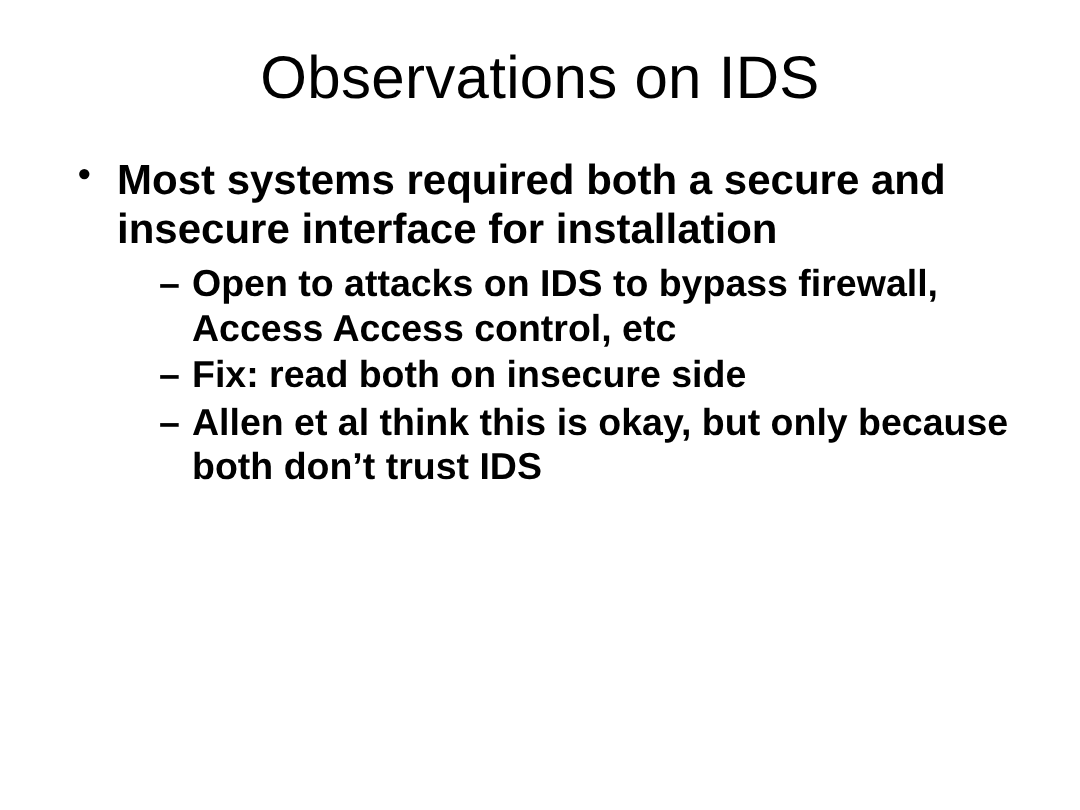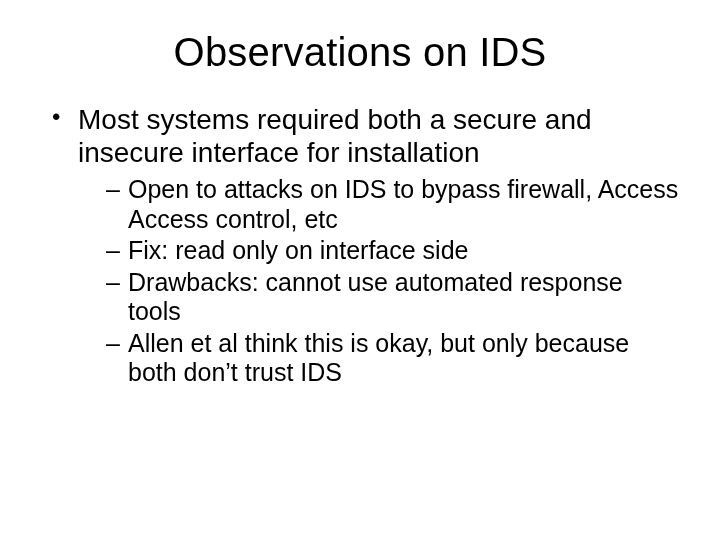--- a/index.html
+++ b/index.html
@@ -28,20 +28,21 @@
     list-style: none;
     margin: 0;
     padding: 0 0 0 10px;
   }
   ul.level1 > li {
     position: relative;
     font-size: 28px;
     line-height: 1.18;
     padding-left: 28px;
     margin-bottom: 24px;
+    font-weight: bold;
   }
   ul.level1 > li::before {
     content: "•";
     position: absolute;
     left: 2px;
     top: 0;
     font-size: 24px;
     line-height: 1.2;
   }
   ul.level2 {
@@ -67,19 +68,18 @@
 <body>
 
 <div class="slide">
   <h1 class="title">Observations on IDS</h1>
 
   <ul class="level1">
     <li>
       <span>Most systems required both a secure and insecure interface for installation</span>
       <ul class="level2">
         <li><span>Open to attacks on IDS to bypass firewall, Access Access control, etc</span></li>
-        <li><span>Fix: read only on interface side</span></li>
-        <li><span>Drawbacks: cannot use automated response tools</span></li>
+        <li><span>Fix: read both on insecure side</span></li>
         <li><span>Allen et al think this is okay, but only because both don’t trust IDS</span></li>
       </ul>
     </li>
   </ul>
 </div>
 
 </body></html>

